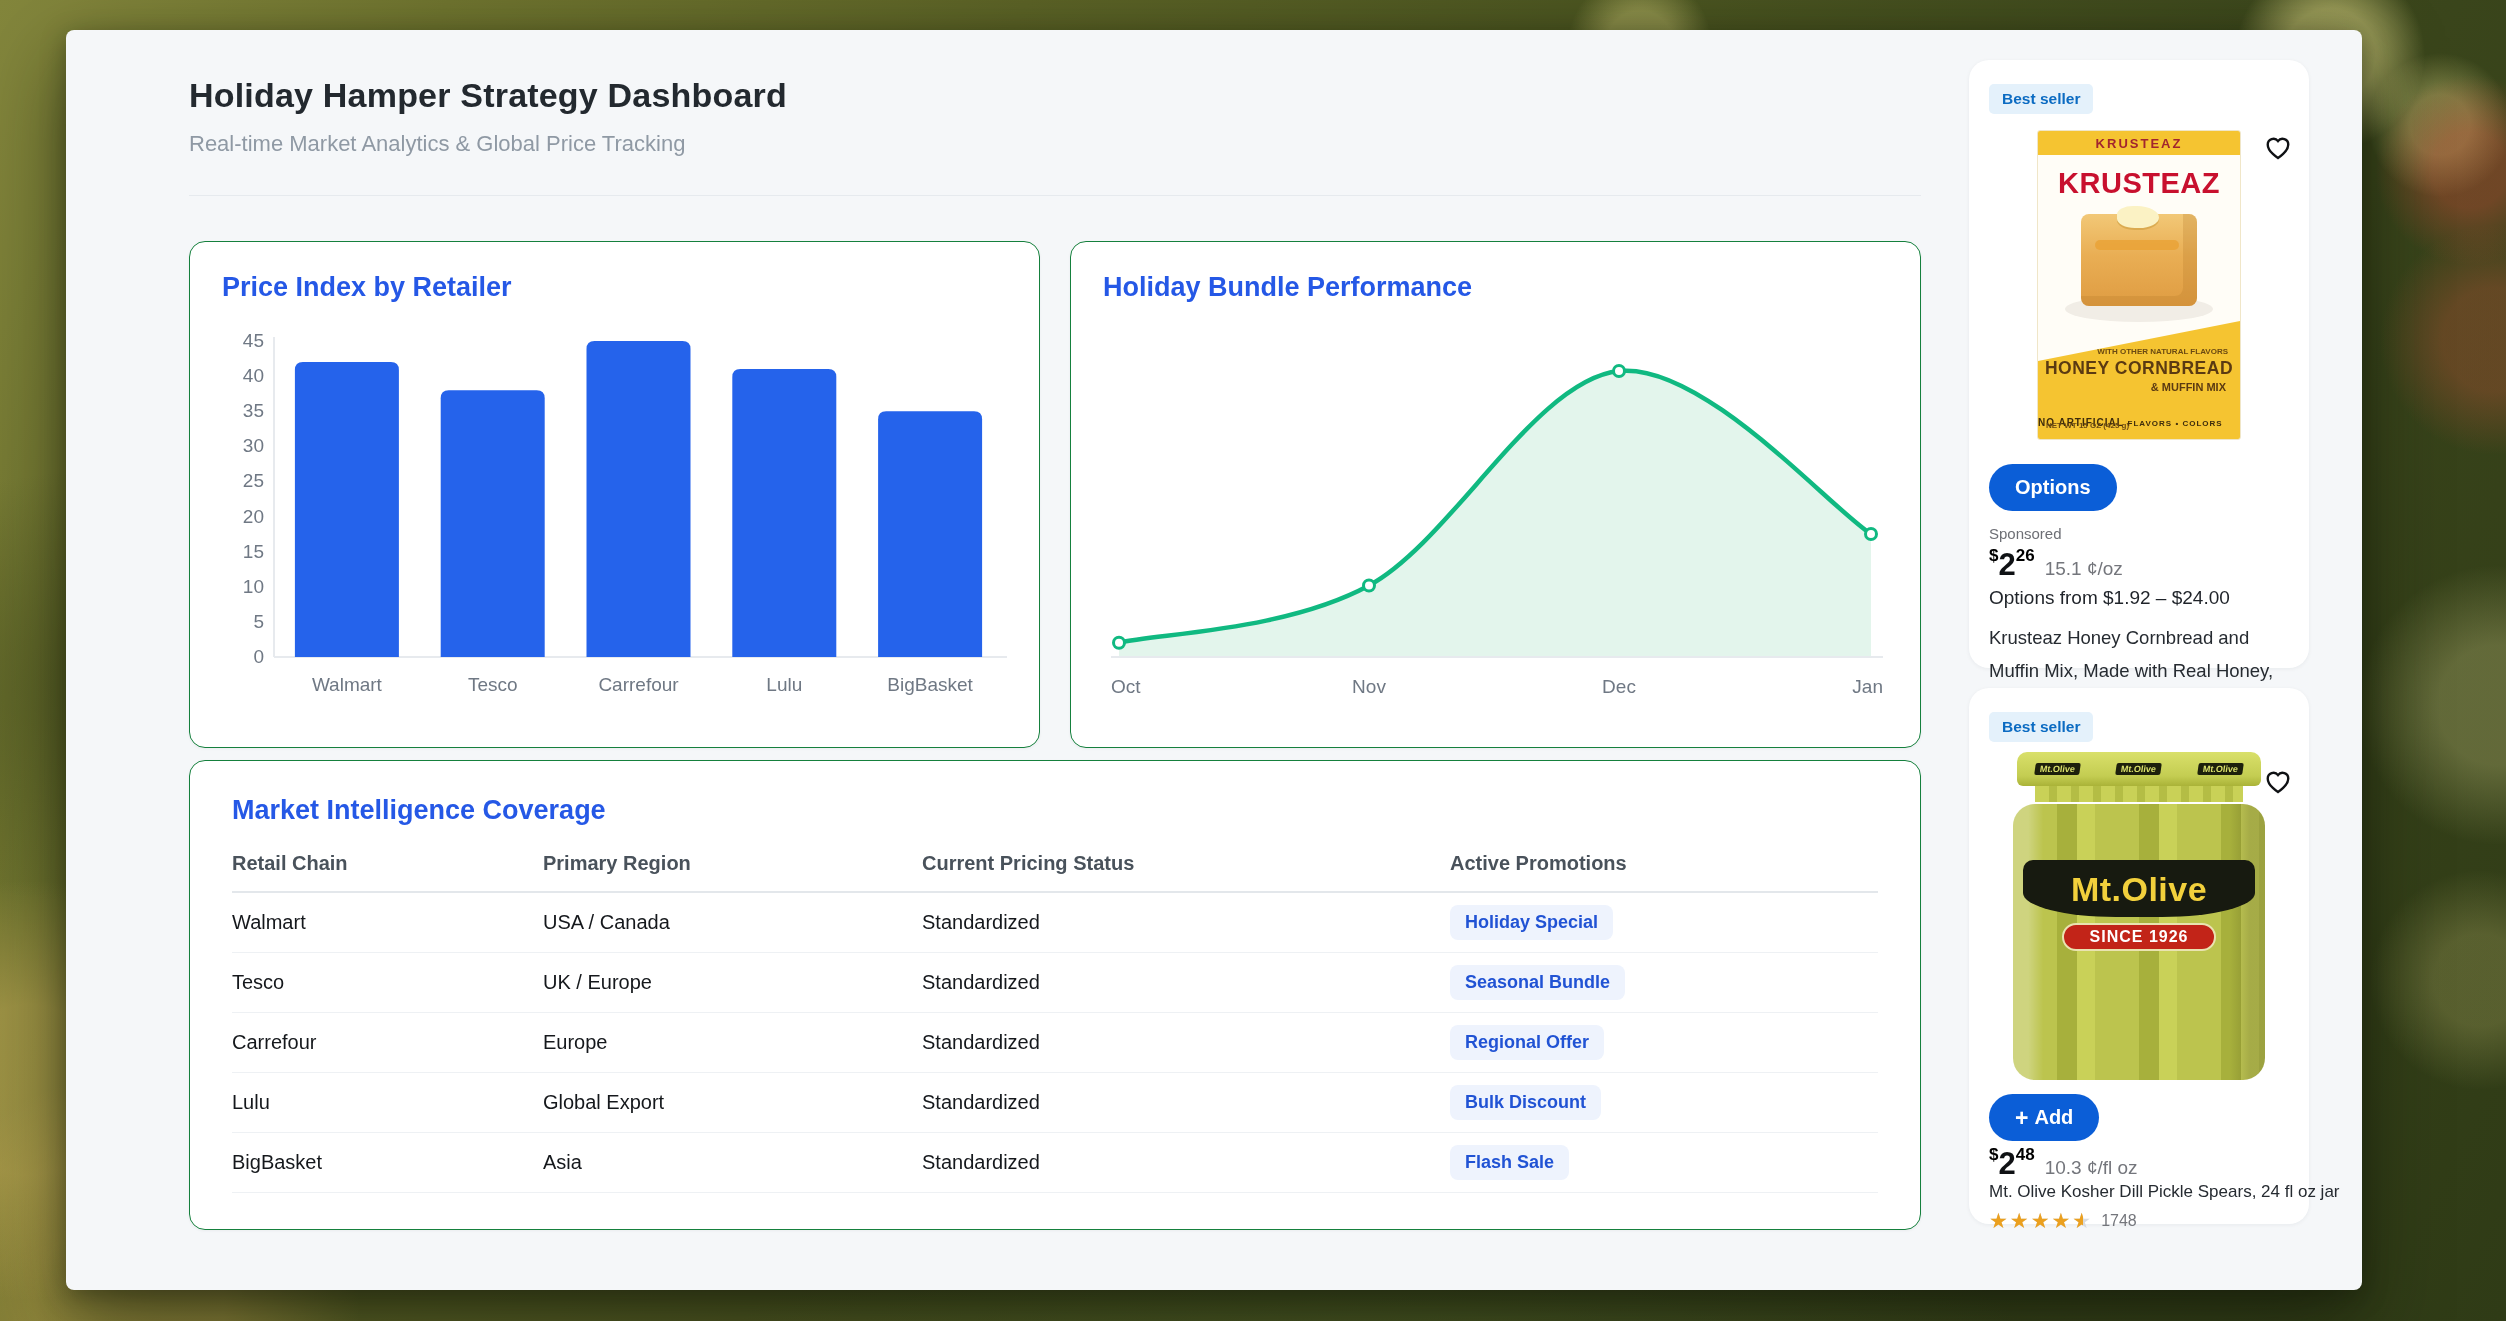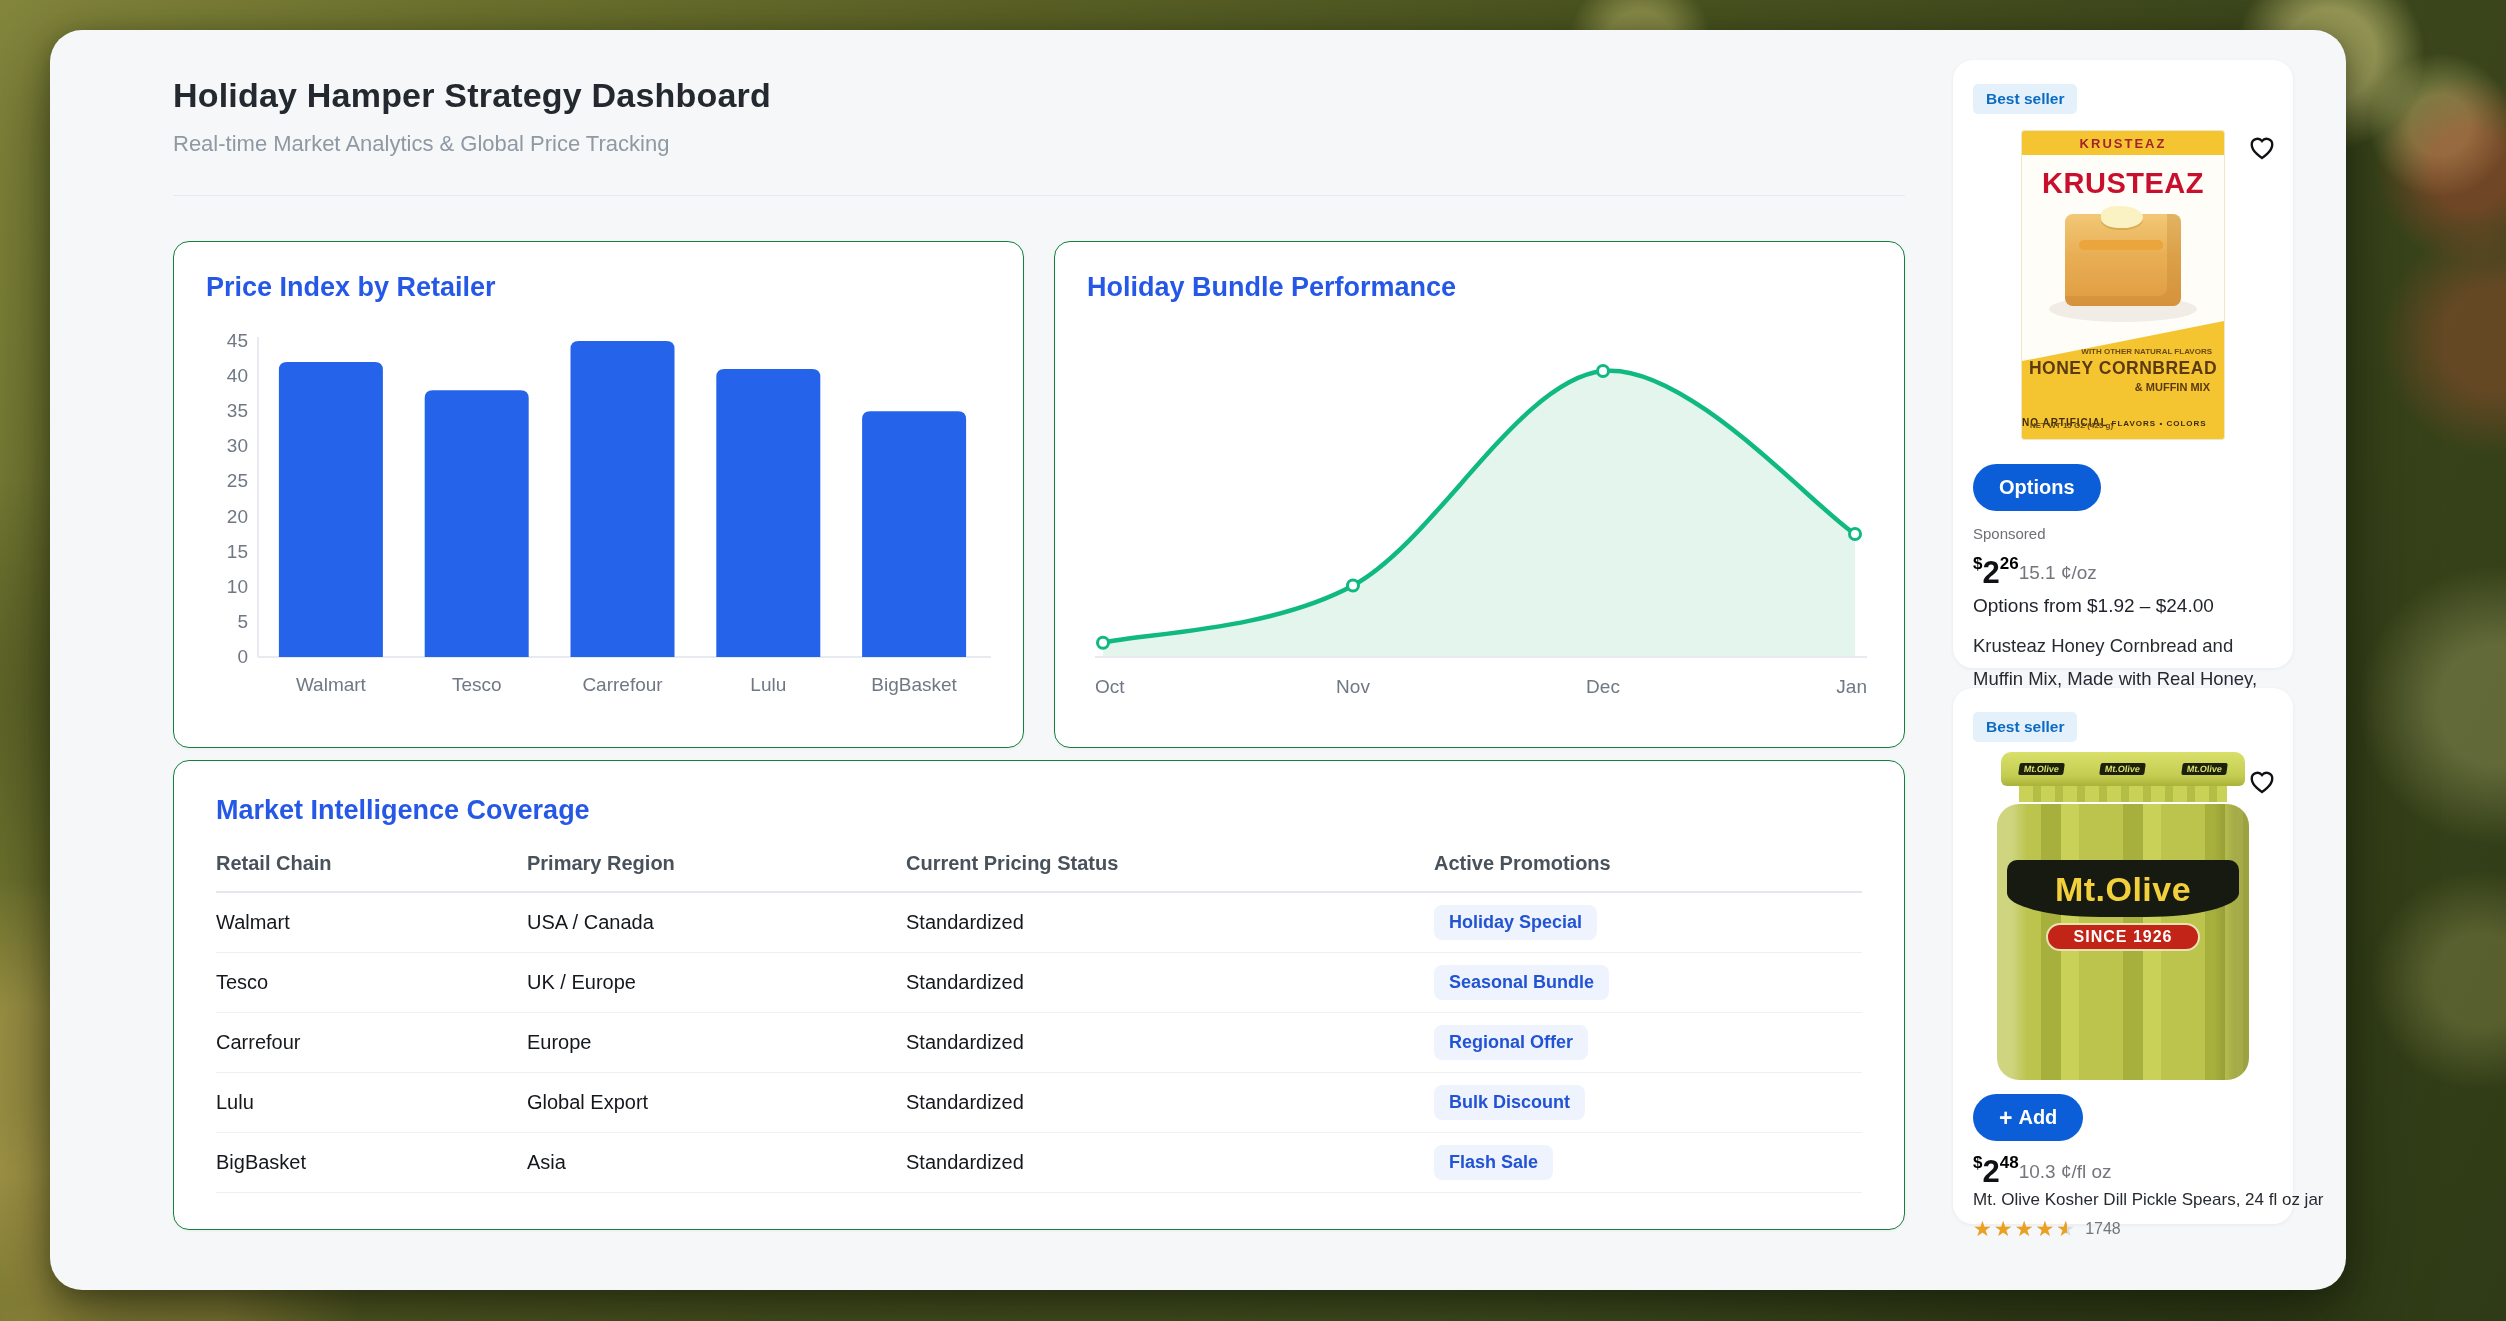--- a/index.html
+++ b/index.html
@@ -21,22 +21,22 @@
       radial-gradient(circle at 2498px 705px, rgba(232,226,152,.26) 0 60px, transparent 140px),
       radial-gradient(circle at 2480px 980px, rgba(225,215,130,.22) 0 46px, transparent 110px),
       radial-gradient(circle at 28px 1090px,  rgba(216,186,96,.45) 0 85px, transparent 210px),
       radial-gradient(circle at 130px 1305px, rgba(202,172,82,.42) 0 95px, transparent 230px),
       radial-gradient(ellipse 980px 430px at 55% 108%, rgba(88,108,44,.55), transparent 70%),
       radial-gradient(ellipse 760px 320px at 8% 52%,  rgba(58,68,24,.50), transparent 70%),
       linear-gradient(118deg,#83863c 0%,#6f742f 14%,#5b6226 32%,#4a5420 52%,#3c471c 72%,#2f3b16 100%);
   }
   
   .panel{
-    position:absolute;left:50px;top:30px;width:2296px;height:1260px;
-    background:#f5f7f9;border-radius:32px;
+    position:absolute;left:66px;top:30px;width:2296px;height:1260px;
+    background:#f5f7f9;border-radius:8px;
     box-shadow:0 32px 80px rgba(15,20,8,.55), 0 6px 24px rgba(15,20,8,.35);
   }
   .main{position:absolute;left:123px;top:46px;width:1732px;}
   .hdr h1{margin:0;font-size:34px;font-weight:700;color:#23292f;letter-spacing:.2px;}
   .hdr p{margin:16px 0 0;font-size:22px;color:#8f99a4;}
   .hdr{border-bottom:1px solid #e6eaee;padding-bottom:38px;}
   .charts-row{display:flex;gap:30px;margin-top:45px;}
   .card{background:#ffffff;border:1px solid #15803d;border-radius:16px;
         box-shadow:0 1px 3px rgba(30,40,60,.05);}
   .chart-card{width:851px;height:507px;padding:30px 32px;box-sizing:border-box;}
@@ -58,21 +58,21 @@
   .pcard1{top:30px;height:608px;}
   .pcard2{top:658px;height:536px;}
   .bs-badge{display:inline-block;background:#e4f1fb;color:#0b6bc2;font-weight:700;
             font-size:15.5px;padding:6px 13px;border-radius:5px;}
   .heart{position:absolute;right:16px;cursor:pointer;}
   .pcard1 .heart{top:72px;} .pcard2 .heart{top:78px;}
   .pill-btn{display:inline-flex;align-items:center;gap:6px;background:#0b5ed7;color:#fff;
             border:none;border-radius:999px;font-family:inherit;font-weight:700;font-size:20px;
             padding:12px 26px;cursor:pointer;}
   .sponsored{margin-top:14px;font-size:15px;color:#6d6f75;}
-  .price-row{margin-top:12px;display:flex;align-items:flex-start;}
+  .price-row{margin-top:4px;display:flex;align-items:center;gap:10px;}
   .price .cur{font-size:17px;font-weight:700;vertical-align:14px;}
   .price .dol{font-size:31px;font-weight:800;color:#0f1114;}
   .price .cts{font-size:17px;font-weight:800;vertical-align:14px;}
   .unit{font-size:19px;color:#74767c;margin-top:8px;}
   .range{font-size:19px;color:#1f2329;margin-top:4px;}
   .ptitle{margin-top:12px;font-size:18.5px;line-height:1.8;color:#262b31;cursor:pointer;}
   .ptitle2{font-size:17px;color:#262b31;white-space:nowrap;cursor:pointer;}
   .stars-row{margin-top:8px;display:flex;align-items:center;gap:8px;}
   .stars{position:relative;display:inline-block;font-size:21px;color:#d8dbdf;letter-spacing:2px;line-height:1;}
   .stars .fill{position:absolute;left:0;top:0;white-space:nowrap;overflow:hidden;color:#eba01f;}

